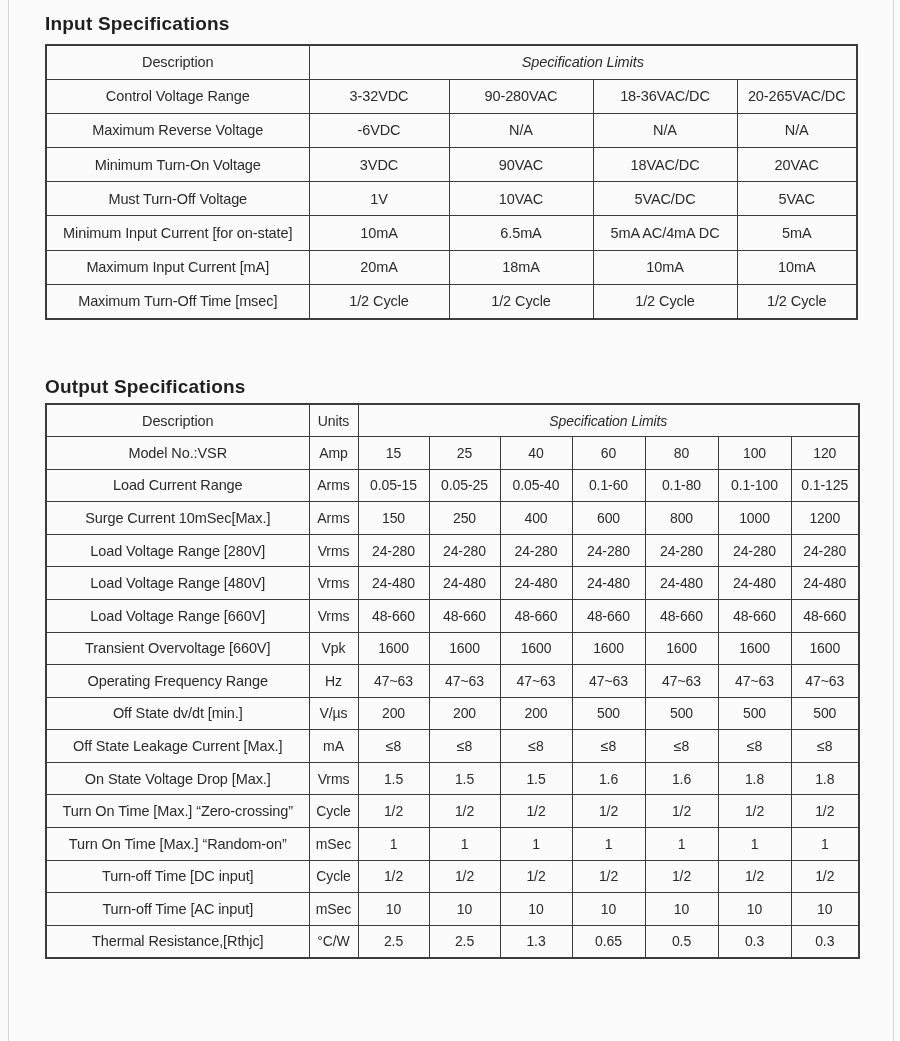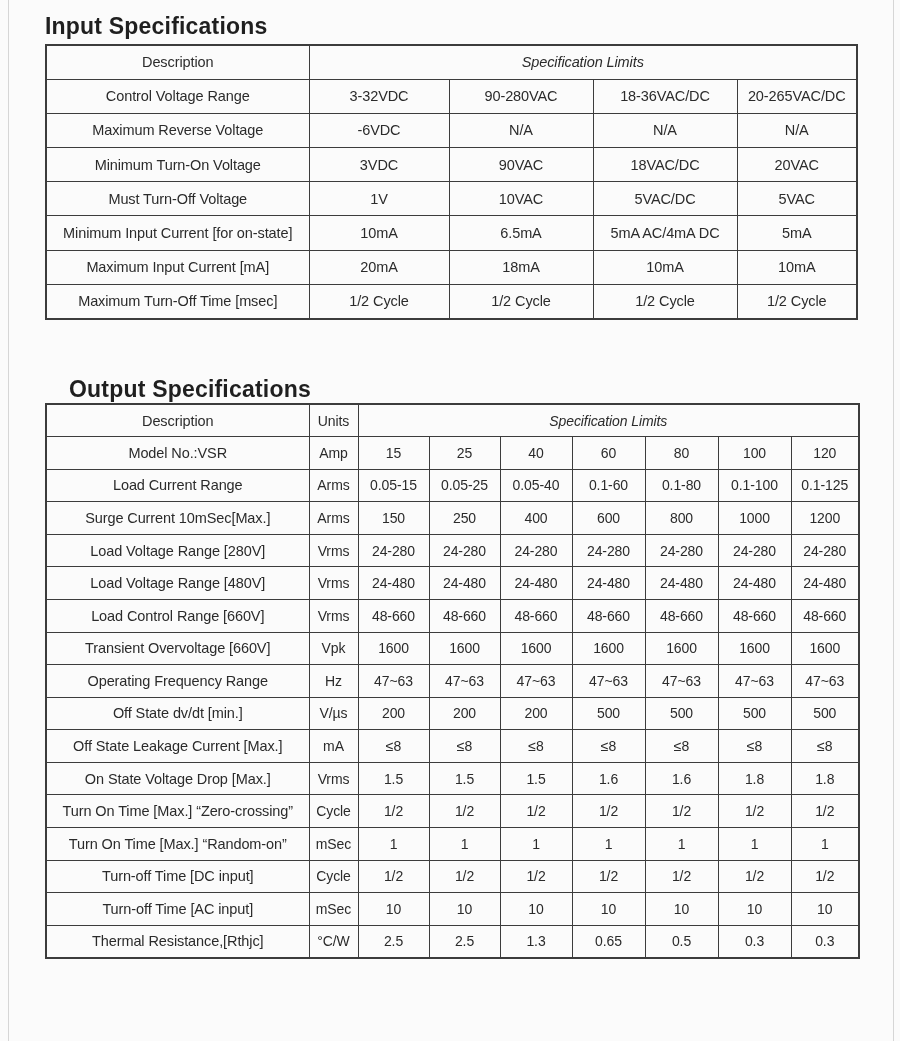--- a/index.html
+++ b/index.html
@@ -10,25 +10,25 @@
     font-family:"Liberation Sans", sans-serif;
     color:#2b2b2b;
     overflow:hidden;
   }
   .edge { position:absolute; top:0; bottom:0; width:1px; background:#d6d6d6; }
   .edge-left  { left:8px; }
   .edge-right { left:893px; }
 
   .title {
     position:absolute; left:45px; margin:0;
-    font-size:23px; font-weight:bold; color:#1f1f1f;
+    font-size:19px; font-weight:bold; color:#1f1f1f;
     letter-spacing:0.2px; white-space:nowrap;
   }
   .title-input  { top:13px; }
-  .title-output { top:376px;margin-left:24px; }
+  .title-output { top:376px; }
 
   table.spec-table {
     position:absolute;
     border-collapse:collapse;
     table-layout:fixed;
     border:2px solid #3c3c3c;
     padding-left:25px;
   }
   .input-table  { left:45px; top:44px;  width:813px; }
   .output-table { left:45px; top:403px; width:815px; }
@@ -200,21 +200,21 @@
       <td class="c-units">Vrms</td>
       <td class="c-val">24-480</td>
       <td class="c-val">24-480</td>
       <td class="c-val">24-480</td>
       <td class="c-val">24-480</td>
       <td class="c-val">24-480</td>
       <td class="c-val">24-480</td>
       <td class="c-val">24-480</td>
     </tr>
         <tr>
-      <td class="c-label">Load Control Range [660V]</td>
+      <td class="c-label">Load Voltage Range [660V]</td>
       <td class="c-units">Vrms</td>
       <td class="c-val">48-660</td>
       <td class="c-val">48-660</td>
       <td class="c-val">48-660</td>
       <td class="c-val">48-660</td>
       <td class="c-val">48-660</td>
       <td class="c-val">48-660</td>
       <td class="c-val">48-660</td>
     </tr>
         <tr>

